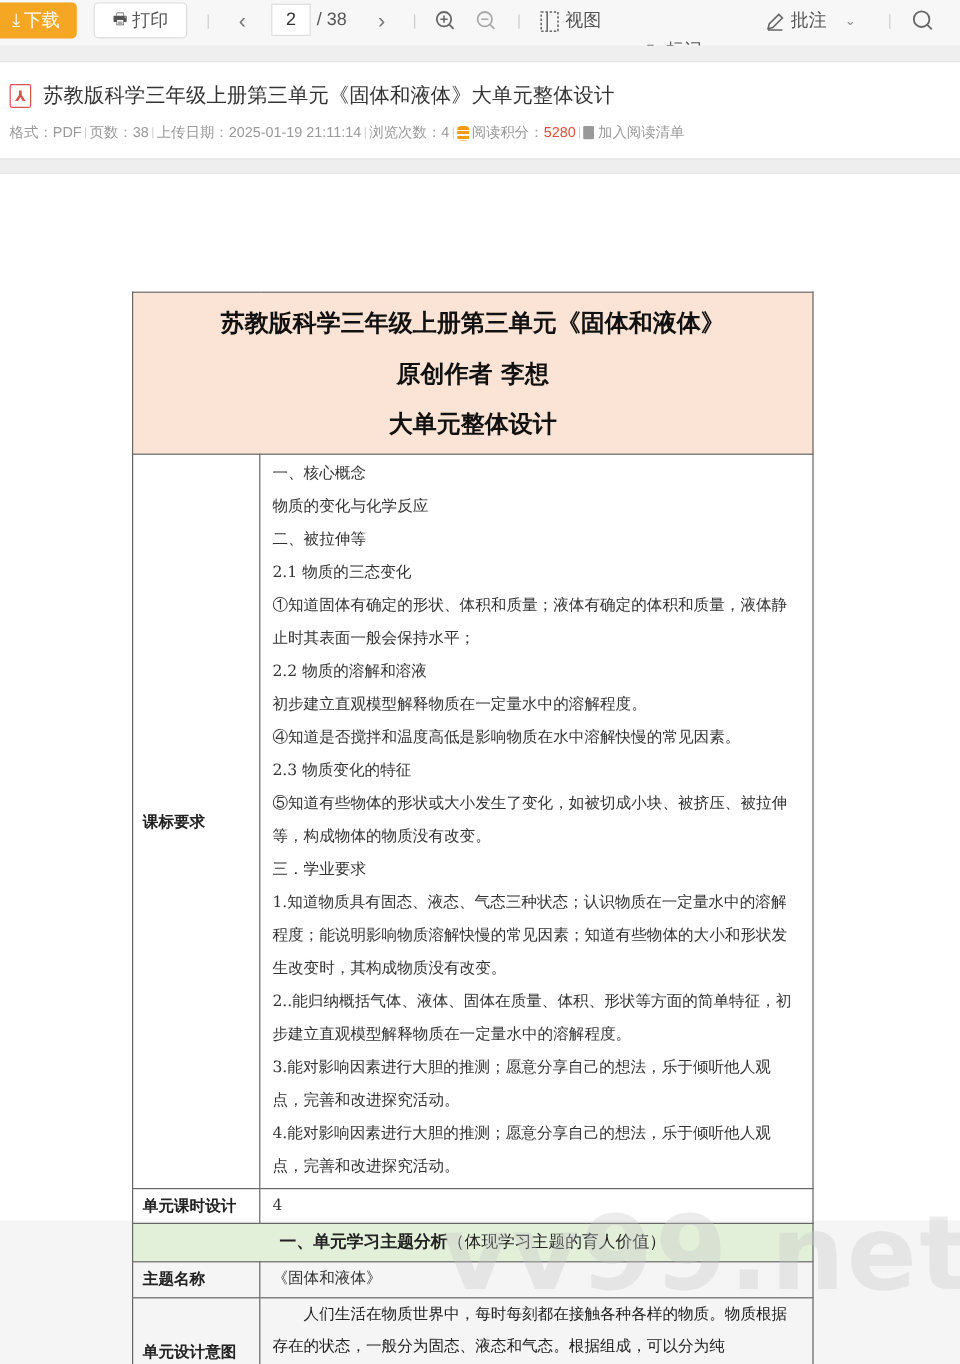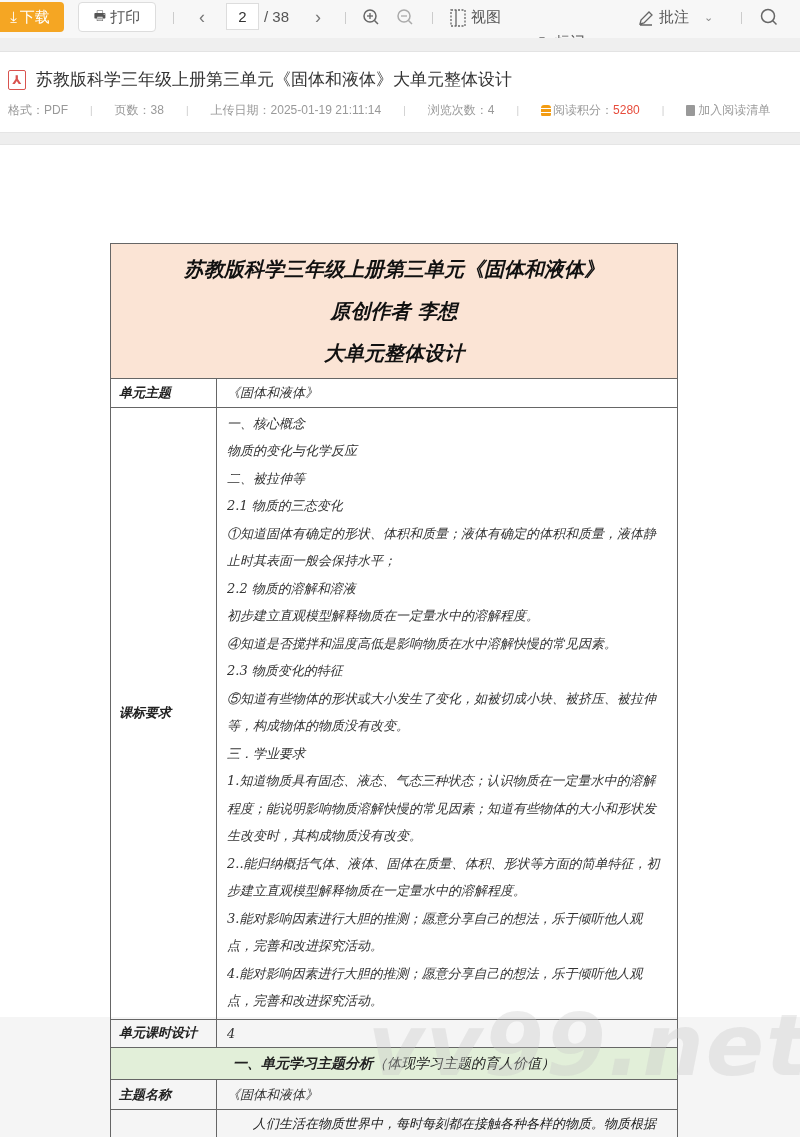--- a/index.html
+++ b/index.html
@@ -15,30 +15,30 @@
   .page-total { position: absolute; left: 264px; top: 8px; font-size: 15px; color: #555; }
   .tb-label { position: absolute; top: 8px; font-size: 15px; color: #555; display: flex; align-items: center; gap: 5px; }
   .chev { font-size: 11px; color: #888; margin-left: 10px; }
 
   .divider-band { position: absolute; top: 38px; left: 0; width: 800px; height: 14px; background: #efefef; border-bottom: 1px solid #e3e3e3; }
 
   
   .doc-header { position: absolute; top: 52px; left: 0; width: 800px; height: 80px; background: #fff; }
   .doc-title { position: absolute; left: 8px; top: 16px; display: flex; align-items: center; gap: 10px; font-size: 17px; color: #333; }
   .pdf-icon { width: 18px; height: 20px; border: 1.5px solid #d9534f; border-radius: 2px; color: #d9534f; font-size: 12px; font-weight: bold; display: flex; align-items: center; justify-content: center; }
-  .doc-meta { position: absolute; left: 8px; top: 50px; font-size: 12px; color: #999; display: flex; align-items: center; gap: 22px; white-space: nowrap; }
+  .doc-meta { position: absolute; left: 8px; top: 50px; font-size: 12px; color: #999; display: flex; align-items: center; gap: 2px; white-space: nowrap; }
   .meta-sep { color: #ccc; font-size: 10px; }
   .coin-icon { display: inline-block; width: 10px; height: 12px; background: repeating-linear-gradient(#f39c12 0 3px, #fff 3px 4px); border-radius: 3px; vertical-align: middle; margin-right: 2px; }
   .points-val { color: #e74c3c; font-size: 12px; }
   .clip-icon { display: inline-block; width: 9px; height: 11px; background: #999; border-radius: 1px; vertical-align: middle; margin-right: 3px; }
 
   .gap-band { position: absolute; top: 132px; left: 0; width: 800px; height: 13px; background: #eeeeee; border-top: 1px solid #e5e5e5; border-bottom: 1px solid #e5e5e5; }
 
   
-  .page { position: absolute; top: 145px; left: 0; width: 800px; height: 872px; background: #fff; font-style: italic; }
+  .page { position: absolute; top: 145px; left: 0; width: 800px; height: 872px; background: #fff; }
   .doc-table { position: absolute; left: 110px; top: 98px; width: 568px; border-collapse: collapse; font-family: "DejaVu Serif", "Liberation Serif", serif; color: #222; }
   .doc-table td { border: 1px solid #666; vertical-align: middle; }
   .title-cell { background: #fbe4d5; text-align: center; padding: 4px 0; height: 128px; }
   .title-line { font-family: "DejaVu Sans", sans-serif; font-weight: bold; font-size: 20px; line-height: 42px; color: #111; }
   .label-cell { width: 106px; font-family: "DejaVu Sans", sans-serif; font-weight: bold; font-size: 13px; padding-left: 8px; }
   .value-cell { font-size: 13px; padding-left: 10px; line-height: 27.5px; color: #333; }
   .short-row td { height: 28px; }
   .content-line { line-height: 27.5px; font-size: 13px; }
   .section-cell { background: #e2efd9; text-align: center; height: 32px; font-size: 14px; }
   .section-bold { font-family: "DejaVu Sans", sans-serif; font-weight: bold; }
@@ -138,24 +138,20 @@
 <div class="page">
   <table class="doc-table">
     <tbody>
         <tr>
       <td colspan="2" class="title-cell">
         <div class="title-line">苏教版科学三年级上册第三单元《固体和液体》</div>
         <div class="title-line">原创作者 李想</div>
         <div class="title-line">大单元整体设计</div>
       </td>
     </tr>
-    <tr class="short-row">
-      <td class="label-cell">单元主题</td>
-      <td class="value-cell">《固体和液体》</td>
-    </tr>
     <tr>
       <td class="label-cell">课标要求</td>
       <td class="value-cell" style="padding:2px 10px 4px 10px;">
         <div class="content-line">一、核心概念</div>
         <div class="content-line">物质的变化与化学反应</div>
         <div class="content-line">二、被拉伸等</div>
         <div class="content-line">2.1 物质的三态变化</div>
         <div class="content-line">①知道固体有确定的形状、体积和质量；液体有确定的体积和质量，液体静止时其表面一般会保持水平；</div>
         <div class="content-line">2.2 物质的溶解和溶液</div>
         <div class="content-line">初步建立直观模型解释物质在一定量水中的溶解程度。</div>

